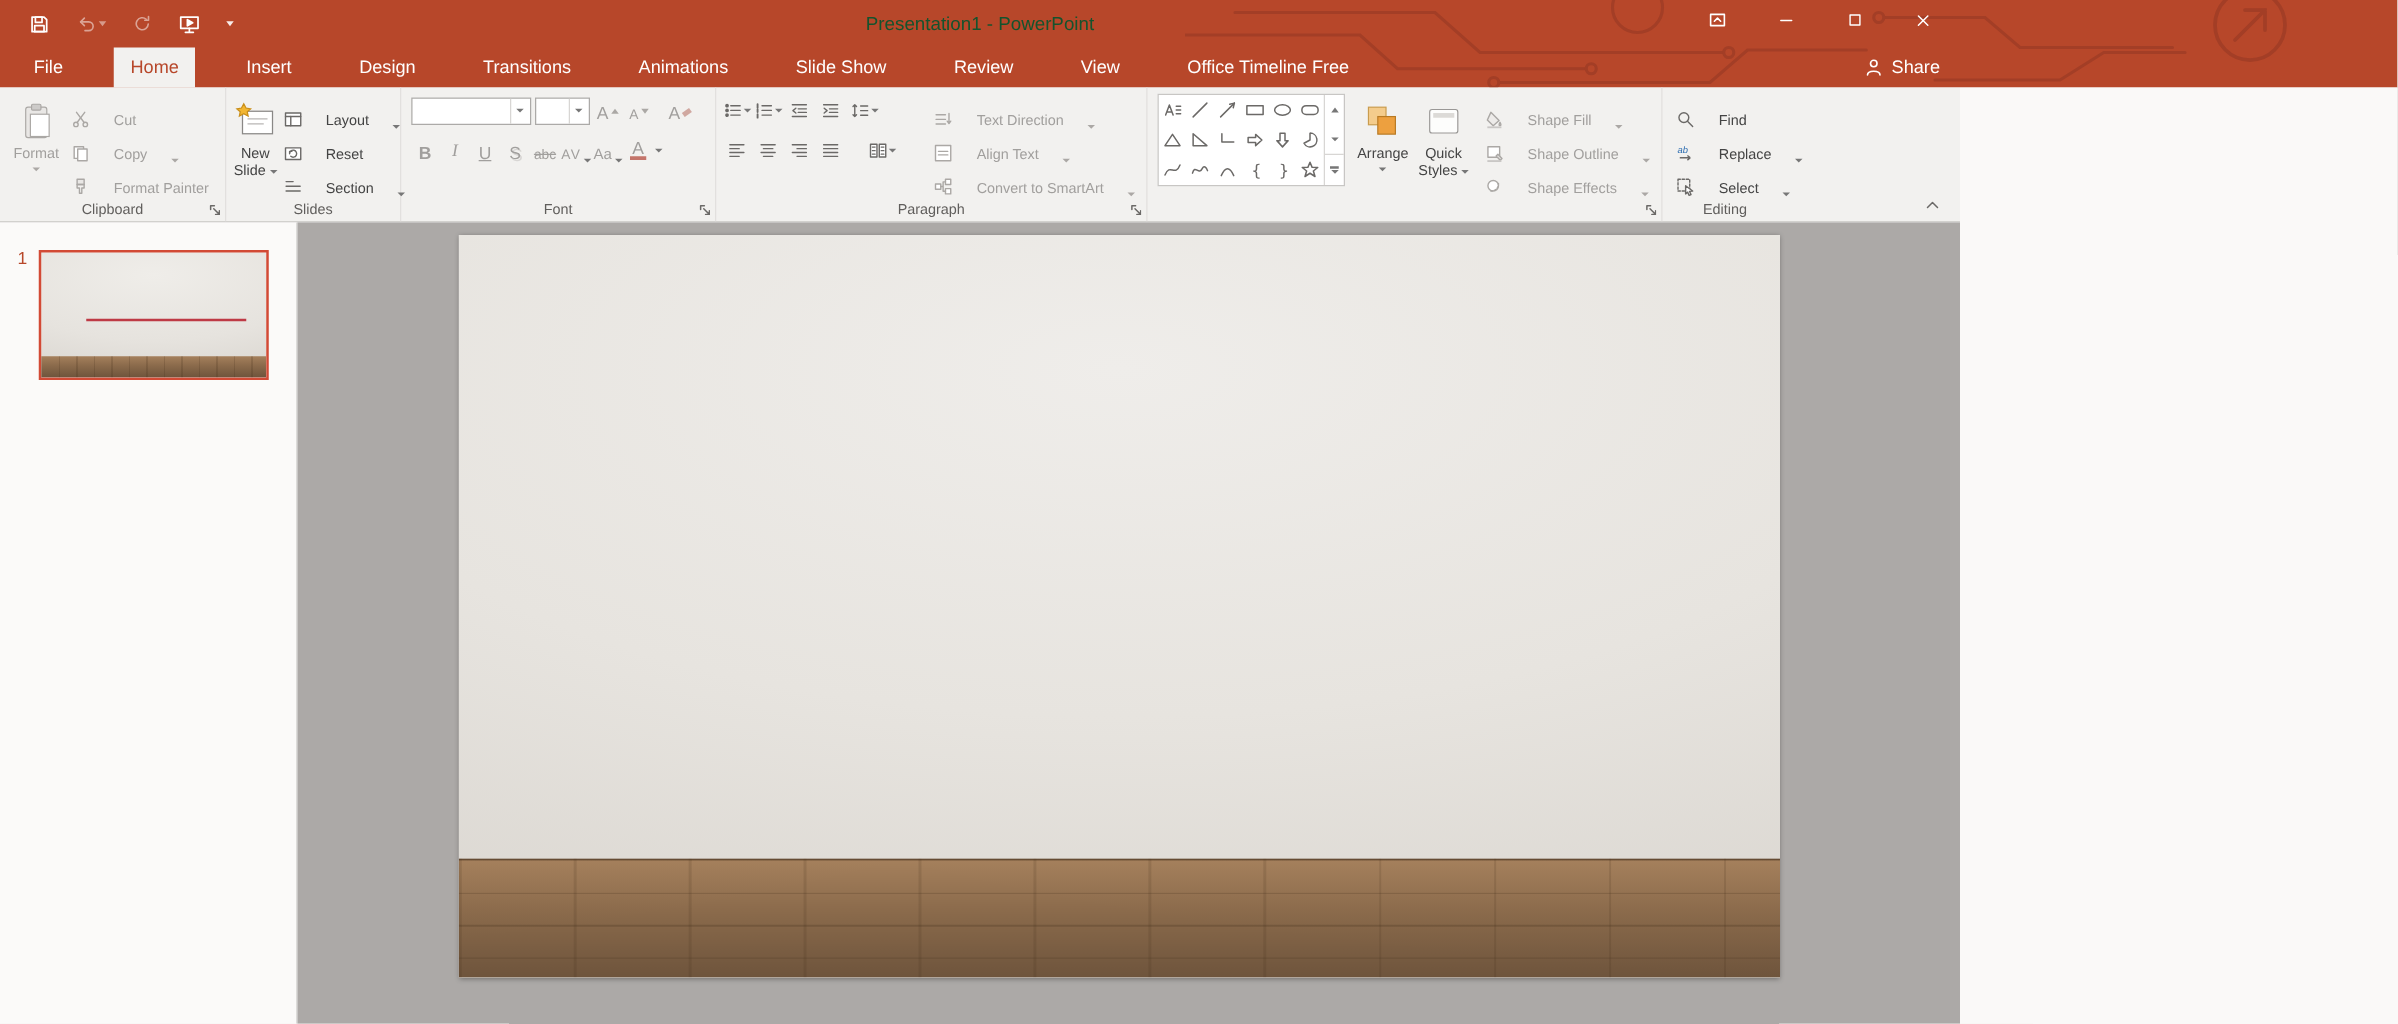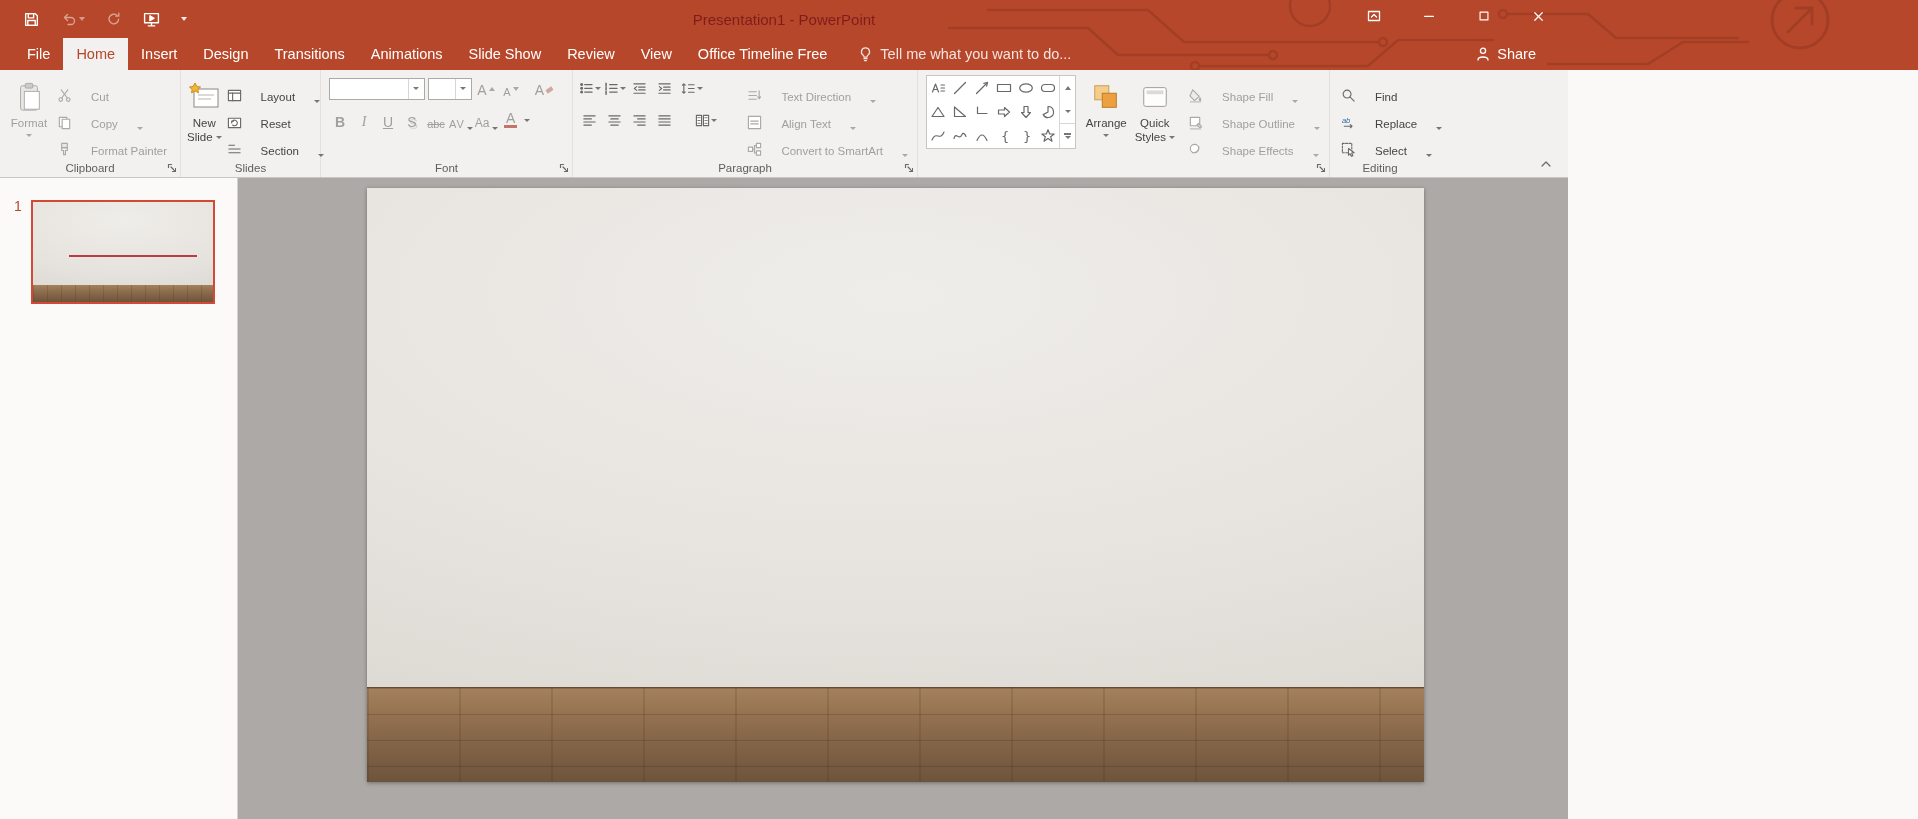--- a/index.html
+++ b/index.html
@@ -11,34 +11,34 @@
   .red-band{position:absolute;left:0;top:0;width:1918px;height:70px;background:#B7472A;z-index:0;}
   .pattern{position:absolute;left:948px;top:0;width:970px;height:70px;z-index:1;}
 
   
   .titlebar{position:absolute;left:0;top:0;width:1568px;height:38px;z-index:2;}
   .qat{position:absolute;left:20px;top:0;height:38px;display:flex;align-items:center;gap:15px;}
   .qat-btn{display:flex;align-items:center;gap:2px;height:26px;padding:0 3px;}
   .qat-btn svg{display:block;}
   .dim{opacity:.5;}
   .win-title{position:absolute;left:0;top:0;width:1568px;height:38px;display:flex;align-items:center;
-    justify-content:center;color:#7f1d1d;font-size:15px;pointer-events:none;}
+    justify-content:center;color:#14532d;font-size:15px;pointer-events:none;}
   .win-controls{position:absolute;left:1346px;top:0;display:flex;}
   .win-btn{width:55px;height:32px;display:flex;align-items:center;justify-content:center;}
   .caret-w{width:0;height:0;border-left:3.5px solid transparent;border-right:3.5px solid transparent;
     border-top:4px solid rgba(255,255,255,.9);}
 
   
   .tabrow{position:absolute;left:0;top:38px;width:1568px;height:32px;z-index:2;display:flex;
-    align-items:stretch;padding-left:14px;}
+    align-items:stretch;padding-left:14px;gap:28px;}
   .tab{display:flex;align-items:center;padding:0 13px;color:#fff;font-size:14.5px;white-space:nowrap;}
   .tab.active{background:#F2F1EF;color:#B7472A;}
   .tellme{display:flex;align-items:center;gap:7px;margin-left:18px;color:rgba(255,255,255,.85);
     font-size:14.5px;white-space:nowrap;}
-  .share{position:absolute;right:24px;top:0;height:32px;display:flex;align-items:center;gap:6px;
+  .share{position:absolute;right:8px;top:0;height:32px;display:flex;align-items:center;gap:6px;
     color:#fff;font-size:14.5px;padding:0 8px;}
 
   
   .ribbon{position:absolute;left:0;top:70px;width:1568px;height:108px;background:#F2F1EF;z-index:2;
     border-bottom:1px solid #C8C6C4;display:flex;}
   .rgroup{position:relative;height:107px;border-right:1px solid #E2E0DE;display:flex;flex-direction:column;}
   .rg-body{flex:1;display:flex;padding:5px 4px 0 6px;}
   .rg-foot{height:19px;display:flex;align-items:center;justify-content:center;font-size:11.5px;color:#605E5C;}
   .launcher{position:absolute;right:3px;bottom:4px;width:12px;height:12px;display:flex;
     align-items:center;justify-content:center;}
@@ -187,27 +187,20 @@
     <div class="tab">File</div>
     <div class="tab active">Home</div>
     <div class="tab">Insert</div>
     <div class="tab">Design</div>
     <div class="tab">Transitions</div>
     <div class="tab">Animations</div>
     <div class="tab">Slide Show</div>
     <div class="tab">Review</div>
     <div class="tab">View</div>
     <div class="tab">Office Timeline Free</div>
-    <div class="tellme">
-      <svg width="15" height="17" viewBox="0 0 16 17" class="ic-w" style="opacity:.85">
-        <path d="M8,1.5 a4.3,4.3 0 0 1 2.4,7.9 c-.5,.4 -.8,1 -.8,1.8 h-3.2 c0,-.8 -.3,-1.4 -.8,-1.8 A4.3,4.3 0 0 1 8,1.5 z"></path>
-        <path d="M6.3,13 h3.4 M6.9,15 h2.2"></path>
-      </svg>
-      <span>Tell me what you want to do...</span>
-    </div>
     <div class="share">
       <svg width="16" height="16" viewBox="0 0 16 16" class="ic-w">
         <circle cx="8" cy="4.8" r="2.6"></circle>
           <path d="M3,14 c0,-4 10,-4 10,0"></path>
       </svg>
       <span>Share</span>
     </div>
   </div>
 
   <div class="ribbon">

